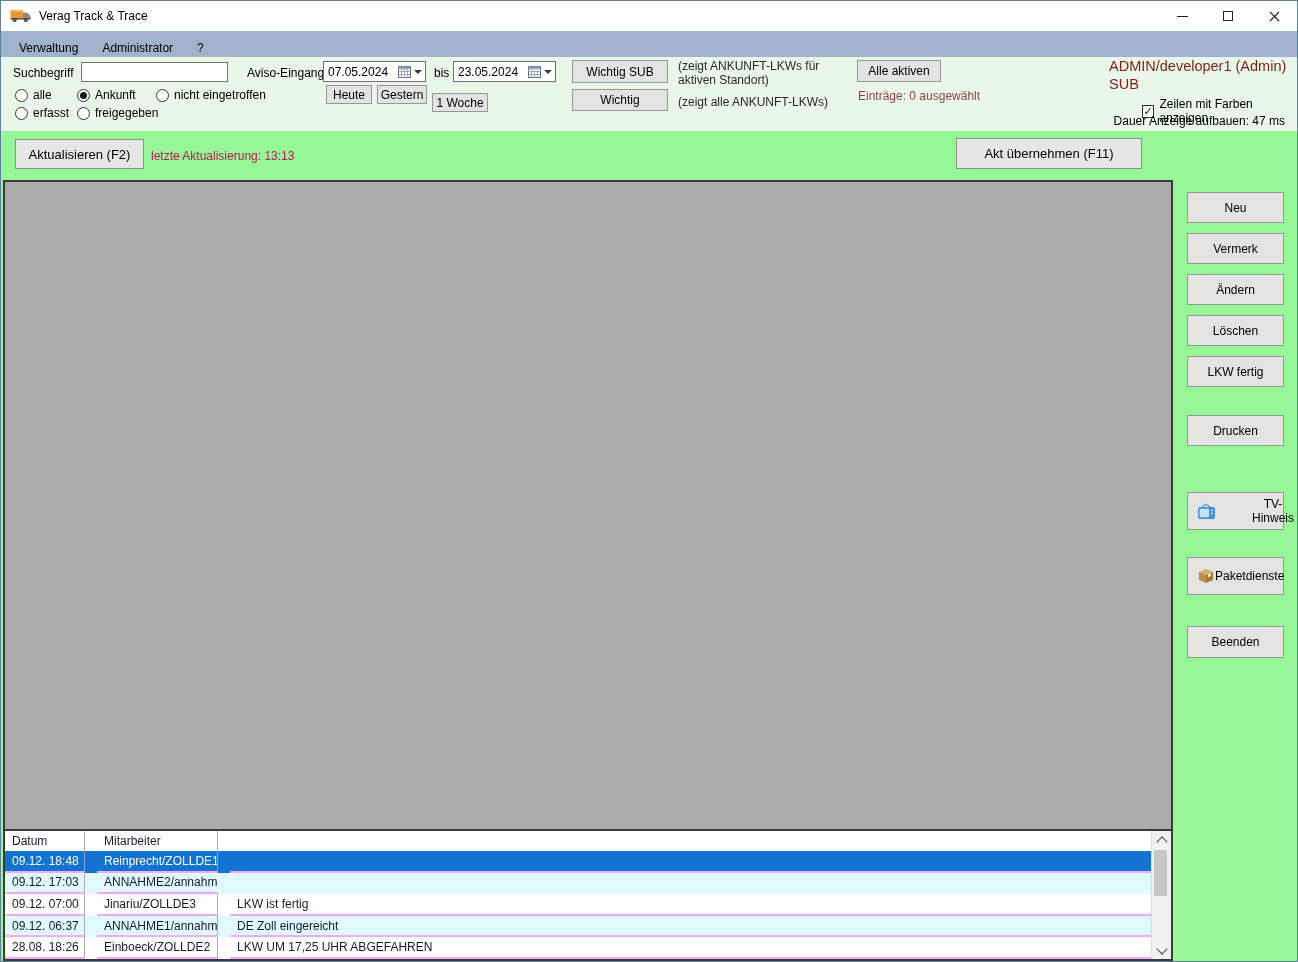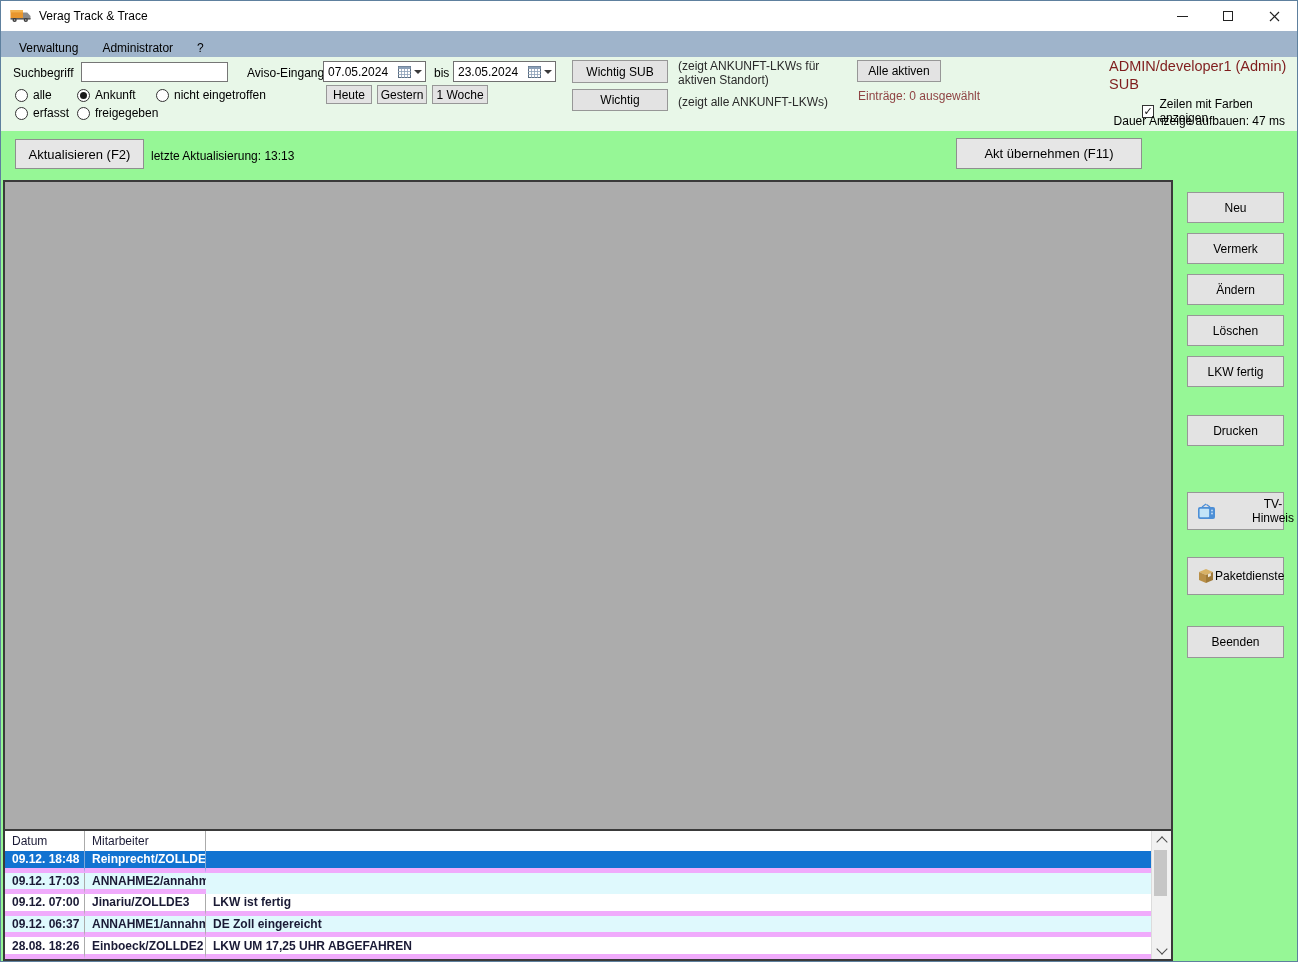--- a/index.html
+++ b/index.html
@@ -44,36 +44,36 @@
   .entries{position:absolute;color:#8F4444;}
   .user-label{position:absolute;left:1108px;top:0;width:185px;font-size:14.5px;color:#7f1d1d;line-height:18px;}
   .colors-check{position:absolute;left:1141px;top:40px;display:flex;align-items:center;gap:5px;}
   .checkbox{width:13px;height:13px;background:#fff;border:1px solid #333;box-sizing:border-box;
     display:flex;align-items:center;justify-content:center;font-size:11px;line-height:11px;color:#111;}
   .duration{position:absolute;right:12px;top:57px;}
 
   
   .actionbar{position:absolute;left:0;top:130px;width:100%;height:48px;background:#96F796;}
   .big-btn{position:absolute;background:#E6E6E6;border:1px solid #8F8F8F;font-size:13px;}
-  .last-refresh{position:absolute;left:150px;top:18px;color:#000000;}
+  .last-refresh{position:absolute;left:150px;top:18px;color:#be185d;}
 
   
   .contentbox{position:absolute;left:2px;top:179px;width:1170px;height:781px;
     border:2px solid #3A3A3A;box-sizing:border-box;display:flex;flex-direction:column;background:#ACACAC;}
   .grid-empty{flex:1;background:#ACACAC;}
   .tablewrap{height:130px;border-top:2px solid #3A3A3A;background:#fff;display:flex;box-sizing:border-box;}
   .tbl{flex:1;display:flex;flex-direction:column;min-width:0;}
-  .trow{display:grid;grid-template-columns:80px 121px 1fr;min-width:0;}
+  .trow{display:grid;grid-template-columns:80px 121px 1fr;min-width:0;gap:12px;}
   .thead{height:20px;line-height:19px;background:#fff;color:#202035;}
   .thead .cell{border-right:1px solid #ABABAB;}
   .trow{flex:1;}
   .thead.trow{flex:none;}
   .cell{padding:0 0 0 7px;white-space:nowrap;overflow:hidden;display:flex;align-items:center;
     box-sizing:border-box;color:#1A1A35;}
-  .body-row .cell{border-right:1px solid #ABABAB;border-bottom:5px solid #f0abfc;font-weight:bold;}
+  .body-row .cell{border-right:1px solid #ABABAB;border-bottom:2px solid #f0abfc;}
   .body-row .cell:last-child{border-right:none;}
   .row-white{background:#fff;}
   .row-cyan{background:#DFF9FD;}
   .row-selected{background:#1273D1;}
   .row-selected .cell{color:#fff;border-right-color:#7FA8D8;}
   
   .vscroll{width:19px;background:#F1F1F1;border-left:1px solid #DCDCDC;position:relative;flex:none;}
   .vs-arrow{position:absolute;left:0;width:100%;height:17px;display:flex;align-items:center;justify-content:center;}
   .chev{width:7px;height:7px;border-right:1.6px solid #4D4D4D;border-bottom:1.6px solid #4D4D4D;}
   .chev.up{transform:rotate(-135deg);margin-top:4px;}
@@ -168,21 +168,21 @@
       <svg width="13" height="12" viewBox="0 0 13 12">
         <rect x="0.5" y="0.5" width="12" height="11" fill="#fff" stroke="#5A6C80"></rect>
         <rect x="0.5" y="0.5" width="12" height="2.5" fill="#8CA0B8"></rect>
         <path d="M3.5 3v9M6.5 3v9M9.5 3v9M0 5.5h13M0 8.5h13" stroke="#8CA0B8" stroke-width="0.8"></path>
       </svg>
       <span class="caret-down"></span>
     </div>
 
     <div class="btn fp-btn" style="left:325px;top:28px;width:46px;height:19px;">Heute</div>
     <div class="btn fp-btn" style="left:376px;top:28px;width:50px;height:19px;">Gestern</div>
-    <div class="btn fp-btn" style="left:431px;top:28px;width:56px;height:19px;">1 Woche</div>
+    <div class="btn fp-btn" style="left:431px;top:36px;width:56px;height:19px;">1 Woche</div>
 
     <div class="btn fp-btn" style="left:571px;top:3px;width:96px;height:23px;">Wichtig SUB</div>
     <div class="hint" style="left:677px;top:2px;width:175px;">(zeigt ANKUNFT-LKWs für aktiven Standort)</div>
     <div class="btn fp-btn" style="left:571px;top:32px;width:96px;height:22px;">Wichtig</div>
     <div class="hint" style="left:677px;top:38px;width:210px;">(zeigt alle ANKUNFT-LKWs)</div>
 
     <div class="btn fp-btn" style="left:856px;top:3px;width:84px;height:22px;">Alle aktiven</div>
     <div class="entries" style="left:857px;top:32px;">Einträge: 0 ausgewählt</div>
 
     <div class="user-label">

